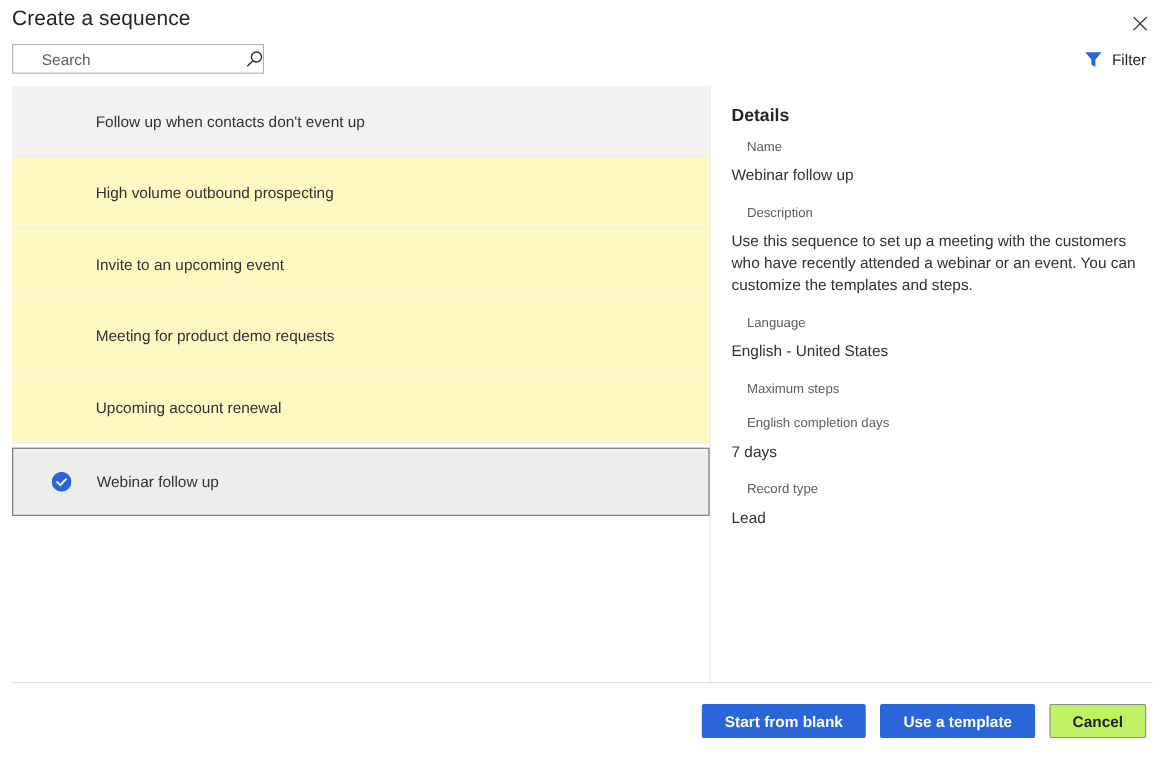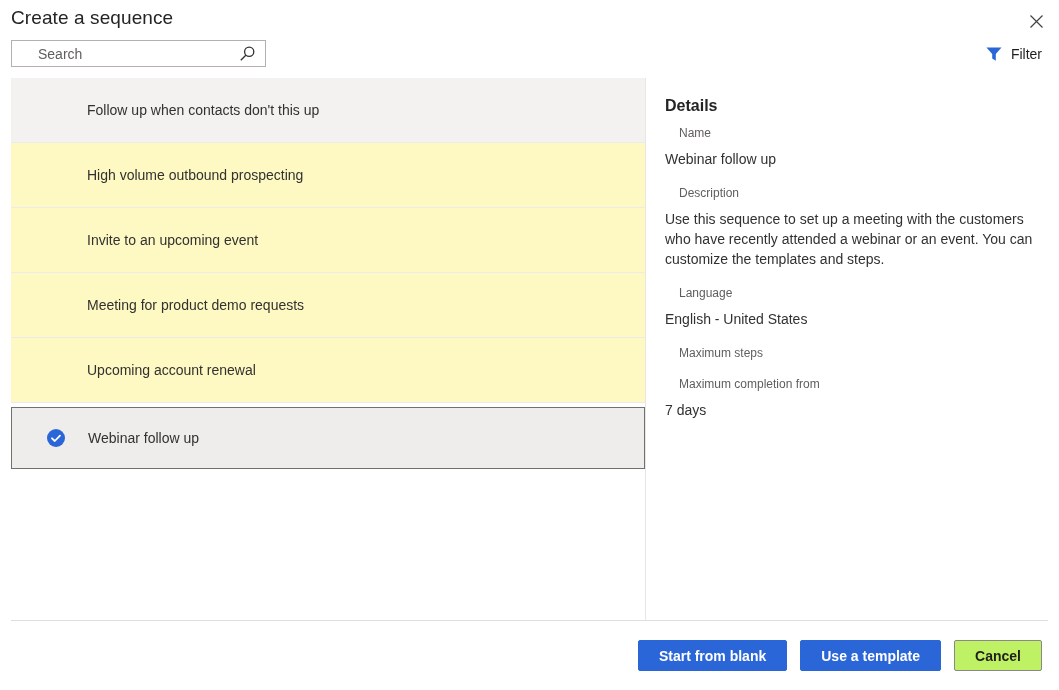--- a/index.html
+++ b/index.html
@@ -23,21 +23,21 @@
   .close-btn {
     position:absolute; right:13px; top:11px;
     width:20px; height:20px;
     display:flex; align-items:center; justify-content:center;
     cursor:pointer; background:transparent; border:none;
   }
 
   
   .search-box {
     position:absolute; left:11px; top:40px;
-    width:255px; height:27px;
+    width:229px; height:27px;
     border:1px solid #b3b0ad;
     background:#fff;
     display:flex; 
   }
   .search-input {
     flex:1; height:100%;
     border:none; outline:none;
     padding-left:26px;
     font-size:14px; color:#323130;
     font-family:"Liberation Sans", sans-serif;
@@ -165,21 +165,21 @@
     </span>
     <span>Filter</span>
   </button>
 
   <div class="content-divider-v"></div>
   <div class="footer-divider"></div>
 
   <div class="template-list">
 
     <div class="list-row hovered">
-      <span>Follow up when contacts don't this up</span>
+      <span>Follow up when contacts don't event up</span>
     </div>
 
     <div class="list-row">
       <span>High volume outbound prospecting</span>
     </div>
 
     <div class="list-row">
       <span>Invite to an upcoming event</span>
     </div>
 
@@ -219,24 +219,28 @@
     <div class="detail-field">
       <div class="detail-label">Language</div>
       <div class="detail-value">English - United States</div>
     </div>
 
     <div class="detail-field">
       <div class="detail-label">Maximum steps</div>
     </div>
 
     <div class="detail-field">
-      <div class="detail-label">Maximum completion from</div>
+      <div class="detail-label">English completion days</div>
       <div class="detail-value">7 days</div>
     </div>
 
+    <div class="detail-field">
+      <div class="detail-label">Record type</div>
+      <div class="detail-value">Lead</div>
+    </div>
   </div>
 
   <div class="footer">
     <button class="btn btn-primary">Start from blank</button>
     <button class="btn btn-primary">Use a template</button>
     <button class="btn btn-default">Cancel</button>
   </div>
 
 </div>
 

